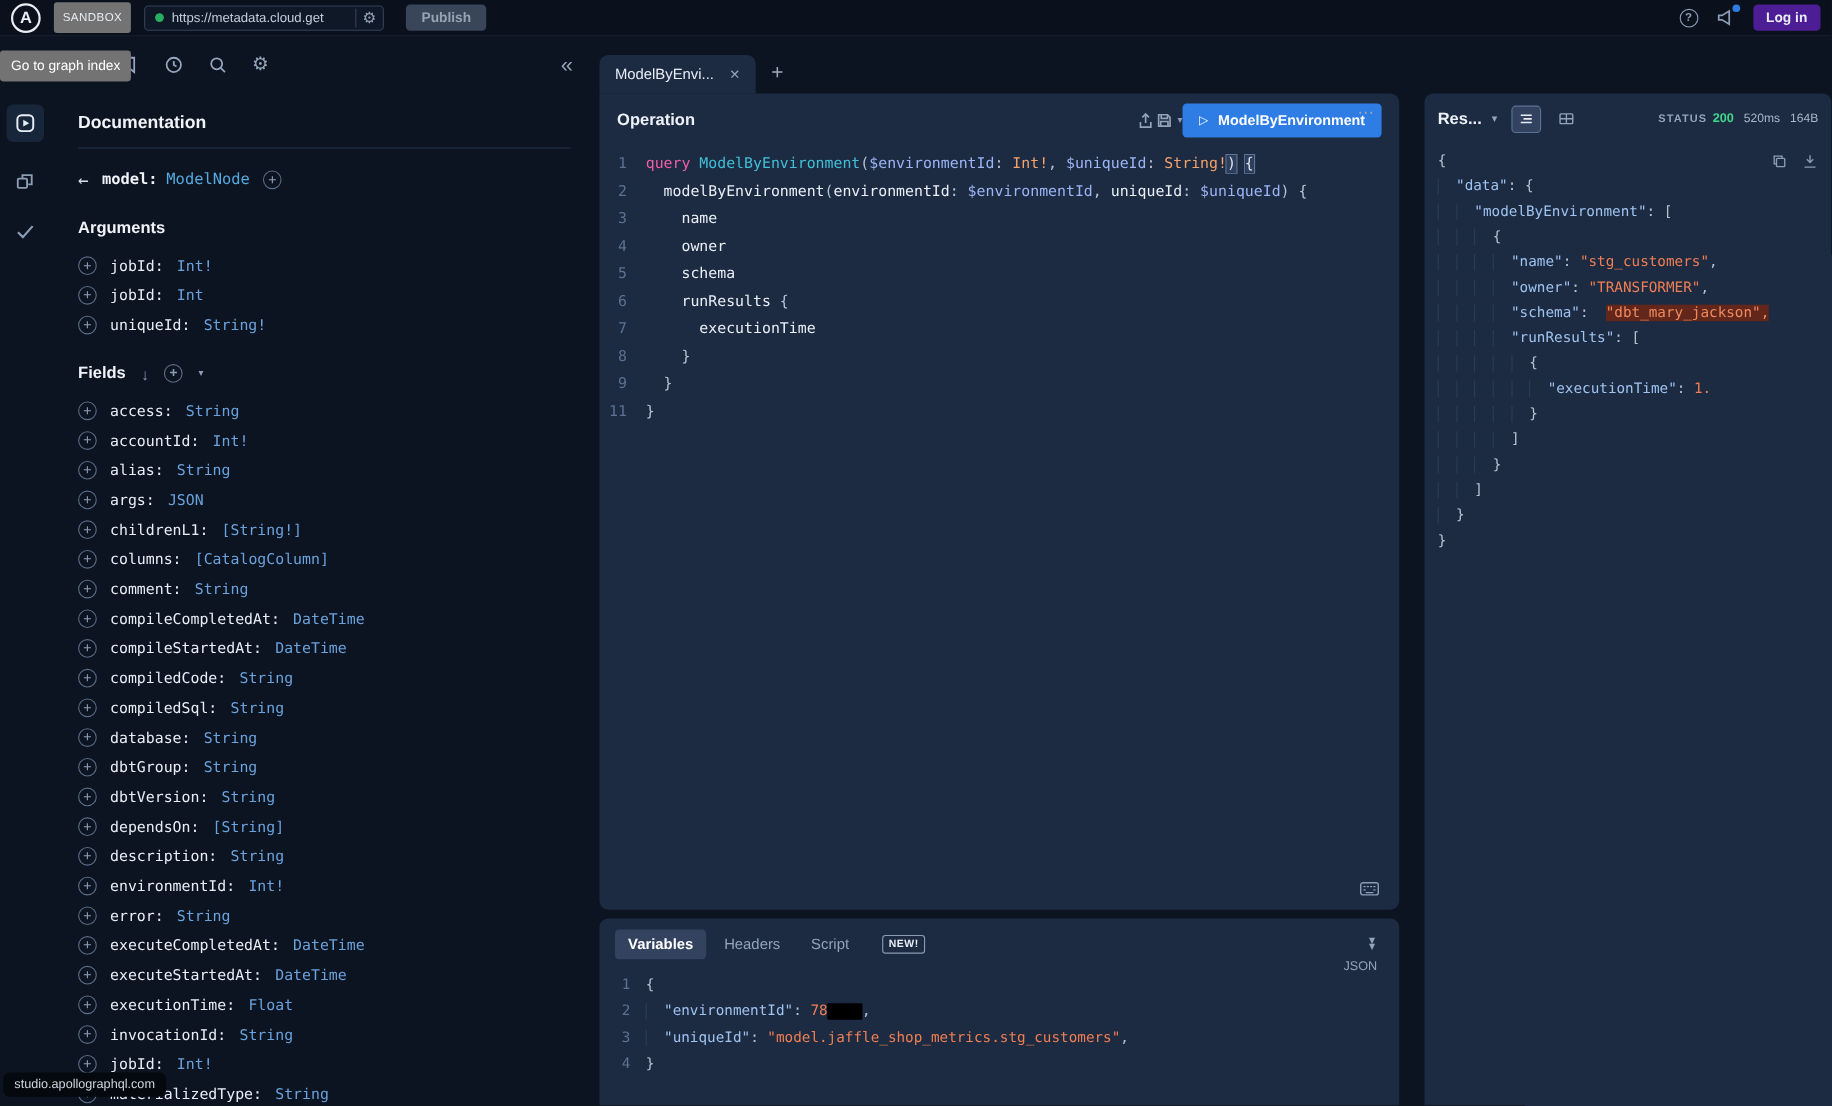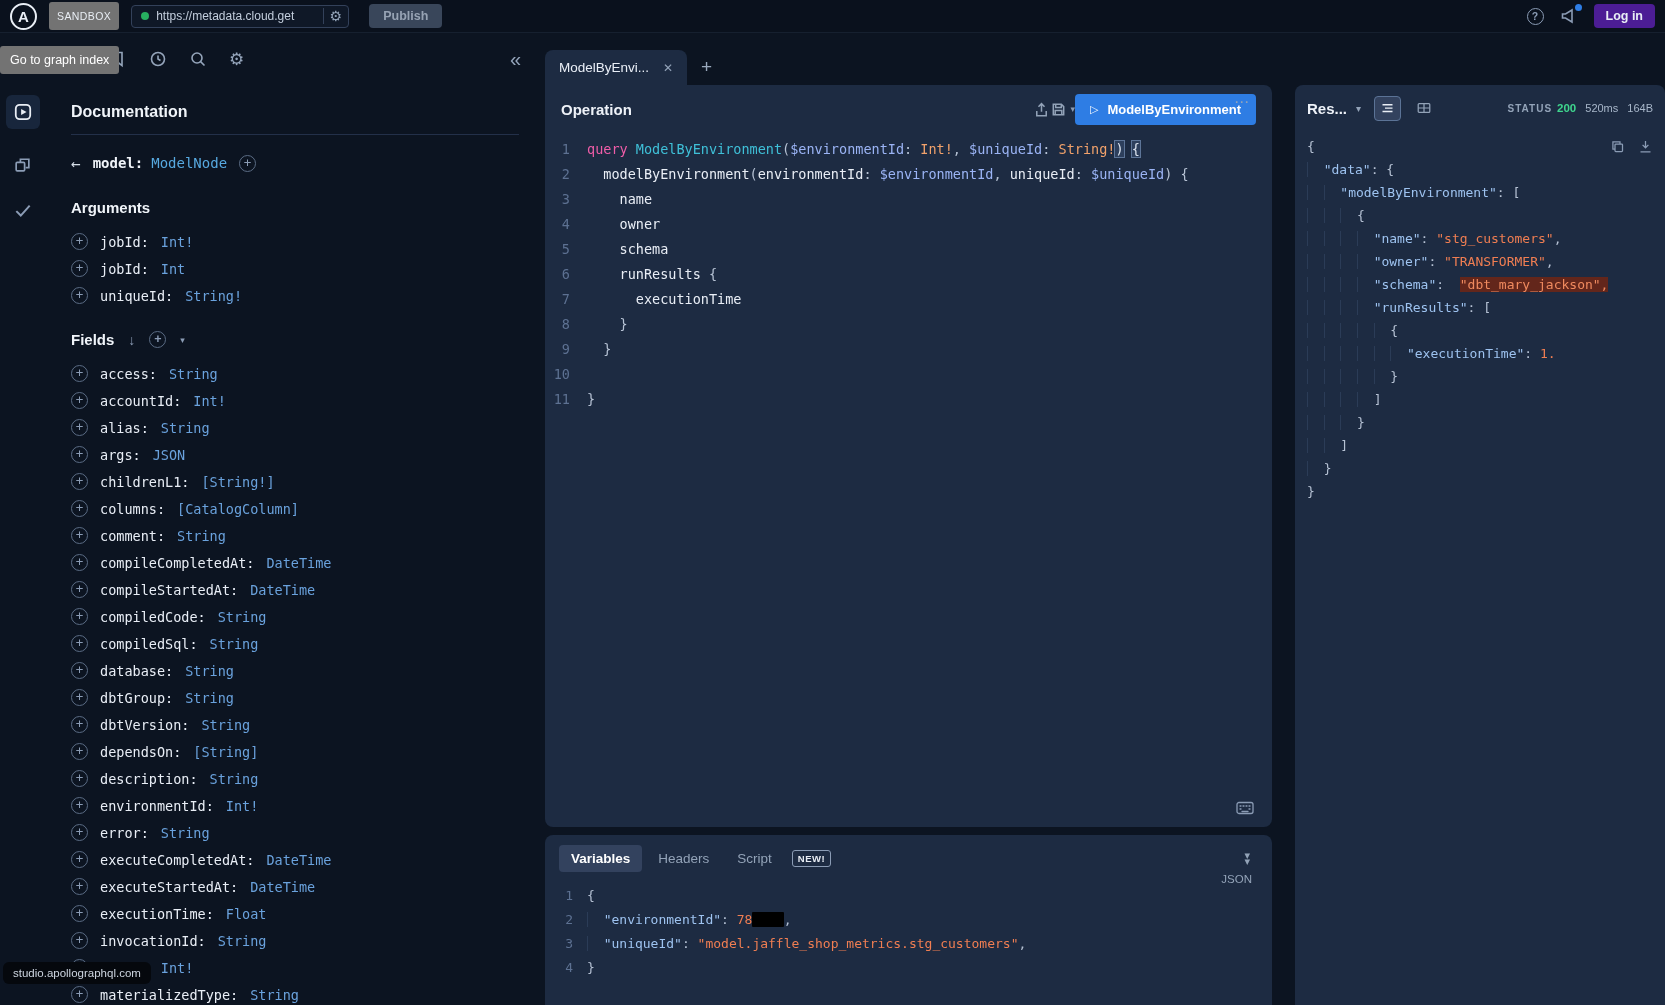--- a/index.html
+++ b/index.html
@@ -59,21 +59,21 @@
 .cl{display:flex}
 .ln{width:42px;text-align:right;padding-right:17px;color:#5d7192;flex-shrink:0}
 .ct{white-space:pre}
 .more{position:absolute;top:8px;right:22px;color:#93a3b8;font-size:15px;letter-spacing:1px}
 .kbd{position:absolute;bottom:12px;right:18px;color:#8b9cb5}
 
 .vars-panel{height:170px;margin-top:8px;border-radius:8px 8px 0 0;padding:10px 14px;position:relative;flex-shrink:0}
 .vtabs{display:flex;align-items:center;gap:4px}
 .vtab{padding:6px 12px;border-radius:4px;font-size:13.5px;color:#93a3b8}
 .vtab.sel{background:#33425e;color:#fff;font-weight:bold}
-.badge{border:1px solid #8b9cb5;border-radius:3px;font-size:9.5px;font-weight:bold;color:#e8edf4;padding:2px 5px;margin-left:4px;letter-spacing:.5px}
+.badge{border:1px solid #8b9cb5;border-radius:3px;font-size:9.5px;font-weight:bold;color:#e8edf4;padding:2px 5px;margin-left:14px;letter-spacing:.5px}
 .dblchev{margin-left:auto;color:#93a3b8;display:flex;flex-direction:column;line-height:6px;font-size:11px;margin-right:8px;margin-top:-2px}
 .lang{position:absolute;top:38px;right:20px;color:#93a3b8;font-size:11.5px}
 .vcode{margin-top:12px;font-family:"DejaVu Sans Mono",monospace;font-size:13px;line-height:24px}
 .vcode .ln{width:28px;padding-right:14px}
 
 .right{width:370px;flex-shrink:0;display:flex;flex-direction:column;padding-top:52px}
 .resp-panel{flex:1;border-radius:8px 8px 0 0;display:flex;flex-direction:column;min-height:0}
 .resp-head{height:46px;display:flex;align-items:center;gap:9px;padding:0 12px;flex-shrink:0}
 .resp-title{font-size:15px;font-weight:bold;color:#eef2f8}
 .resp-chev{color:#93a3b8;font-size:10px;margin-right:4px}
@@ -95,21 +95,21 @@
 .tk-k{color:#9ec3f0}
 .tk-str{color:#f07e52}
 .tk-num{color:#f07e52}
 .tk-hl{color:#f08a5f;background:#63261b;box-shadow:0 0 0 1px #7e३}
 .tk-hl{color:#f08a5f;background:#63261b}
 .tk-gd{border-left:1px solid #2b3c57}
 .tk-redact{background:#000;color:transparent;border-radius:1px}
 .tk-bm{background:#2d3f5c;box-shadow:0 0 0 1px #5d7598}
 
 .tooltip{position:absolute;top:46px;left:0;background:#737373;color:#fff;font-size:12.5px;padding:7px 10px;border-radius:3px;z-index:20}
-.pill{position:absolute;left:3px;bottom:21px;background:#05080d;color:#cdd5e0;font-size:11.5px;padding:5px 10px;border-radius:6px;z-index:20}
+.pill{position:absolute;left:3px;bottom:8px;background:#05080d;color:#cdd5e0;font-size:11.5px;padding:5px 10px;border-radius:6px;z-index:20}
 </style>
 </head>
 <body>
 
 <div class="topbar">
   <div class="logo">A</div>
   <span class="sandbox">SANDBOX</span>
   <div class="urlbox">
     <span class="dot"></span>
     <span class="url">https://metadata.cloud.get</span>
@@ -389,24 +389,20 @@
           </div>
           <div class="cl">
             <span class="ln">8</span>
             <span class="ct"><span class="tk-p">    }</span></span>
           </div>
           <div class="cl">
             <span class="ln">9</span>
             <span class="ct"><span class="tk-p">  }</span></span>
           </div>
           <div class="cl">
-            <span class="ln">10</span>
-            <span class="ct"></span>
-          </div>
-          <div class="cl">
             <span class="ln">11</span>
             <span class="ct"><span class="tk-p">}</span></span>
           </div>
         </div>
       <span class="more">⋯</span>
       <span class="kbd">
         <svg width="18" height="14" viewBox="0 0 18 14" fill="none" stroke="currentColor" stroke-width="1.3">
             <rect x="1" y="1.5" width="16" height="11" rx="2"></rect>
             <path d="M4 5h1M7 5h1M10 5h1M13 5h1M4 8h1M13 8h1M6 10.5h6" stroke-linecap="round"></path>
           </svg>

